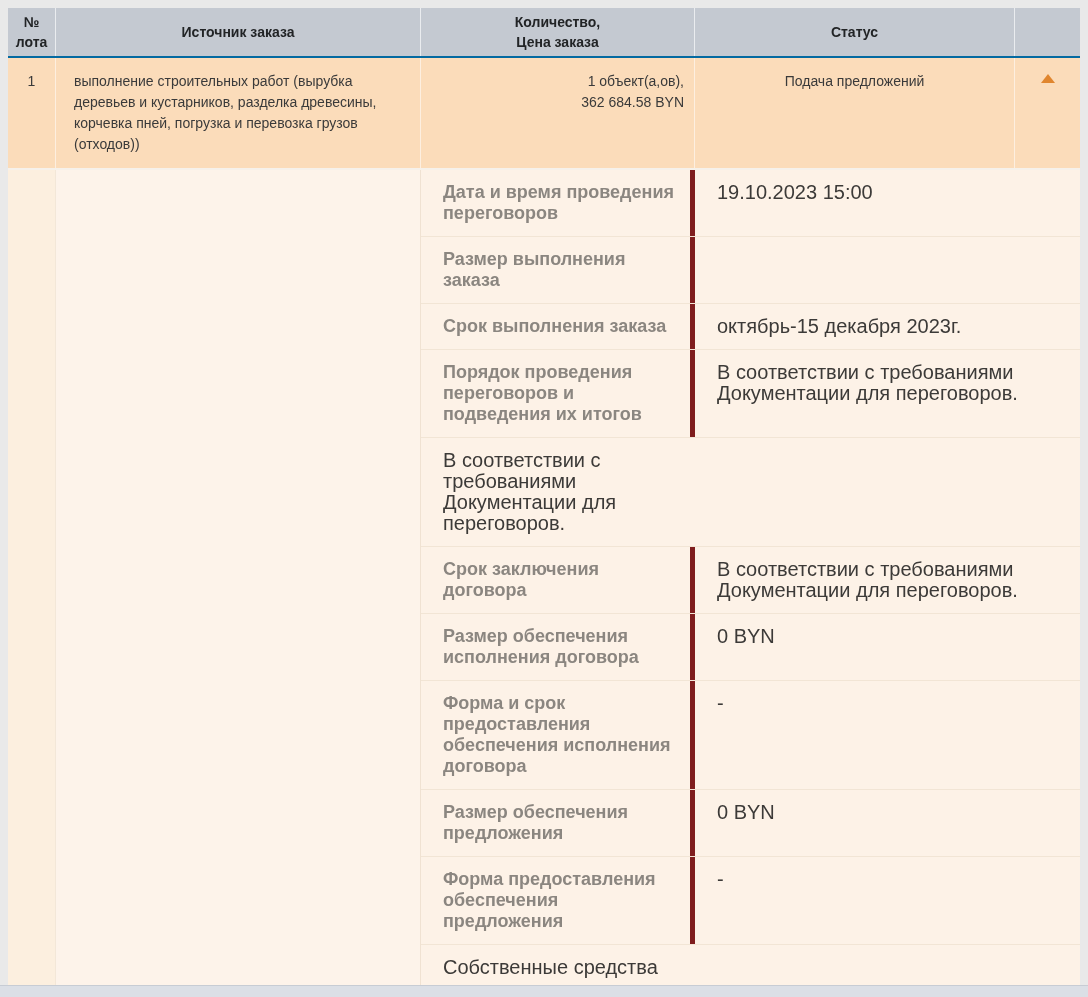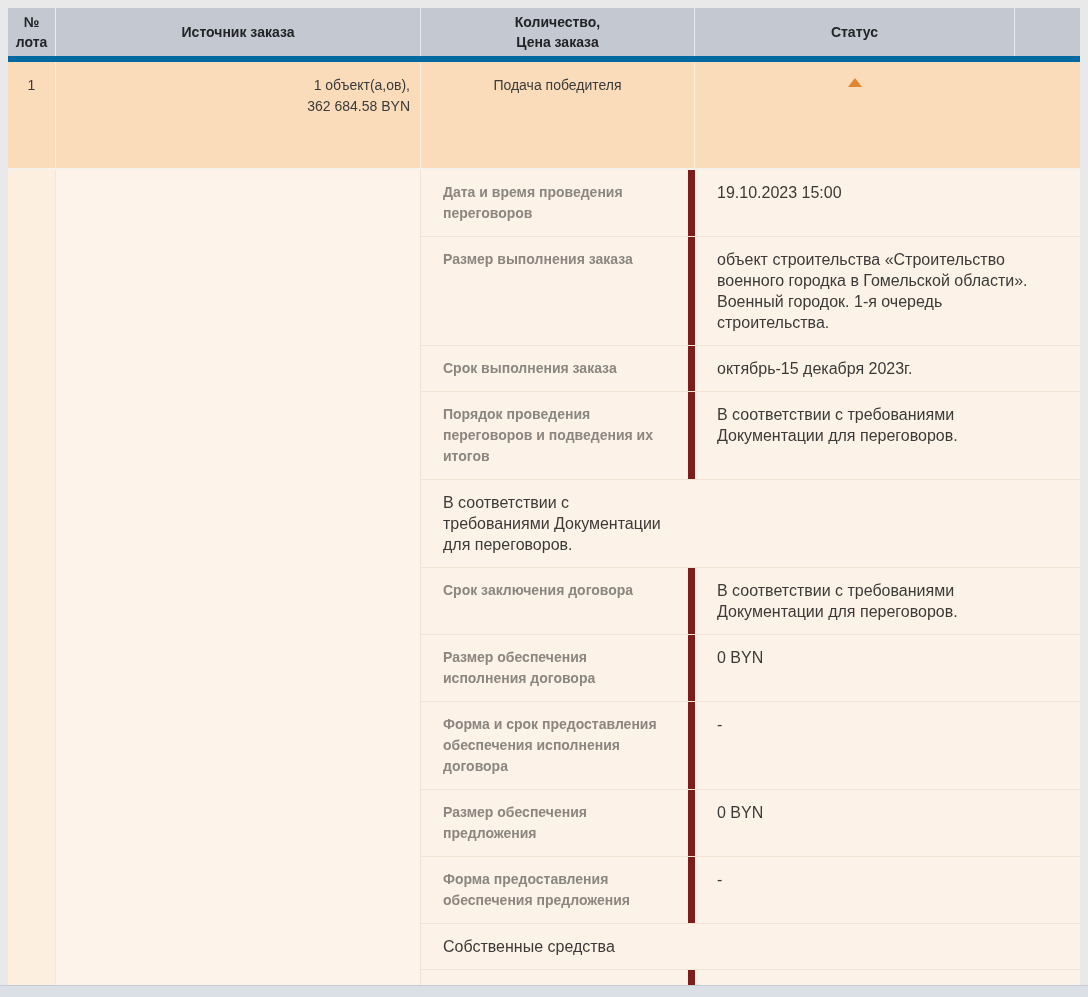--- a/index.html
+++ b/index.html
@@ -14,21 +14,21 @@
   .lots-table {
     position: absolute;
     left: 8px; top: 8px;
     width: 1072px;
   }
   
   .header-row {
     display: grid;
     grid-template-columns: 48px 365px 274px 320px 65px;
     background: #c4c9d1;
-    border-bottom: 6px solid #0369a1;
+    border-bottom: 2px solid #0369a1;
   }
   .header-cell {
     min-height: 48px;
     display: flex; align-items: center; justify-content: center;
     text-align: center;
     font-size: 14px; font-weight: bold; color: #222426;
     line-height: 20px;
     border-right: 1px solid rgba(255,255,255,0.65);
     padding: 4px 2px;
     white-space: pre-line;
@@ -76,27 +76,27 @@
   }
   .details-list { display: block; }
   .detail-row {
     display: grid;
     grid-template-columns: 274px 1fr;
     border-bottom: 1px solid #f2e5d5;
   }
   .detail-row:last-child { border-bottom: none; }
   .detail-label {
     padding: 12px 16px 12px 22px;
-    font-size: 14px; font-weight: bold; color: #8b8680;
+    font-size: 18px; font-weight: bold; color: #8b8680;
     line-height: 21px;
-    border-right: 7px solid #7f1d1d;
+    border-right: 5px solid #7f1d1d;
   }
   .detail-value {
     padding: 12px 24px 12px 22px;
-    font-size: 16px; color: #3c3a38;
+    font-size: 20px; color: #3c3a38;
     line-height: 21px;
   }
   
   .bottom-bar {
     position: absolute;
     left: 0; bottom: 0;
     width: 1088px; height: 12px;
     background: #dbdfe6;
     border-top: 1px solid #c7ccd4;
   }
@@ -111,40 +111,40 @@
       <div class="header-cell">№ лота</div>
       <div class="header-cell">Источник заказа</div>
       <div class="header-cell">Количество,
 Цена заказа</div>
       <div class="header-cell">Статус</div>
       <div class="header-cell"></div>
     </div>
 
     <div class="lot-row">
       <div class="lot-cell num">1</div>
+      <div class="lot-cell subject">выполнение строительных работ (вырубка деревьев и кустарников, разделка древесины, корчевка пней, погрузка и перевозка грузов (отходов))</div>
       <div class="lot-cell qty">1 объект(а,ов),
 362 684.58 BYN</div>
-      <div class="lot-cell status">Подача победителя</div>
+      <div class="lot-cell status">Подача предложений</div>
       <div class="lot-cell toggle">
         <span class="tri-up"></span>
       </div>
     </div>
 
     <div class="details-area">
       <div class="left-num-col"></div>
       <div class="left-subject-col"></div>
       <div class="details-list">
   <div class="detail-row">
     <div class="detail-label">Дата и время проведения переговоров</div>
     <div class="detail-value">19.10.2023 15:00</div>
   </div>
 
   <div class="detail-row">
     <div class="detail-label">Размер выполнения заказа</div>
-    <div class="detail-value">объект строительства «Строительство военного городка в Гомельской области». Военный городок. 1-я очередь строительства.</div>
   </div>
 
   <div class="detail-row">
     <div class="detail-label">Срок выполнения заказа</div>
     <div class="detail-value">октябрь-15 декабря 2023г.</div>
   </div>
 
 
   <div class="detail-row">
     <div class="detail-label">Порядок проведения переговоров и подведения их итогов</div>

